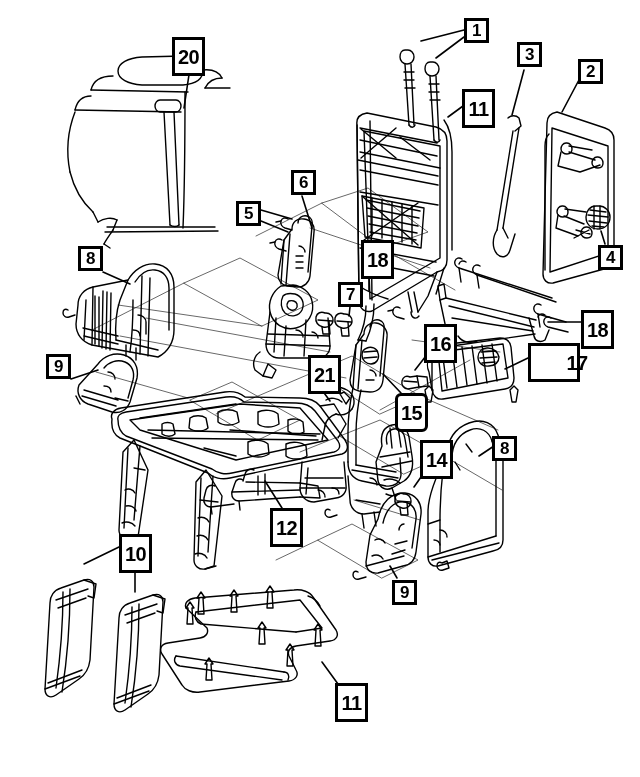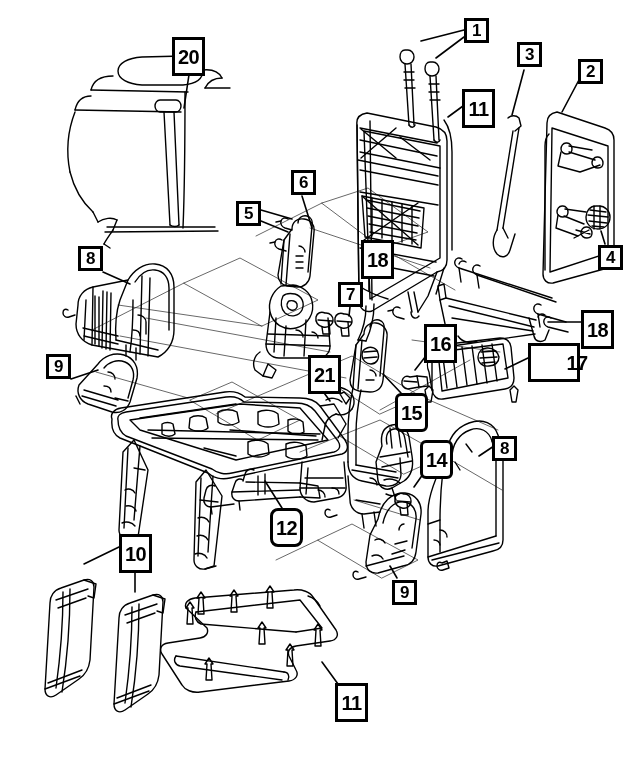--- a/index.html
+++ b/index.html
@@ -638,27 +638,27 @@
       </div>
       <div class="callout w1" style="left: 392px; top: 580px;">
         <span>9</span>
       </div>
       <div class="callout w2" style="left: 119px; top: 534px; text-align: right;">
         <span>10</span>
       </div>
       <div class="callout w2" style="left: 335px; top: 683px;">
         <span>11</span>
       </div>
-      <div class="callout w2" style="left: 270px; top: 508px; border-radius: 8px;">
+      <div class="callout w2" style="left: 270px; top: 508px;">
         <span>12</span>
       </div>
       <div class="callout w2" style="left: 462px; top: 89px;">
         <span>11</span>
       </div>
-      <div class="callout w2" style="left: 420px; top: 440px; border-radius: 6px;">
+      <div class="callout w2" style="left: 420px; top: 440px;">
         <span>14</span>
       </div>
       <div class="callout w2" style="left: 395px; top: 393px; border-radius: 6px;">
         <span>15</span>
       </div>
       <div class="callout w2" style="left: 424px; top: 324px;">
         <span>16</span>
       </div>
       <div class="callout w2" style="left: 528px; top: 343px; padding-left: 46px;">
         <span>17</span>

